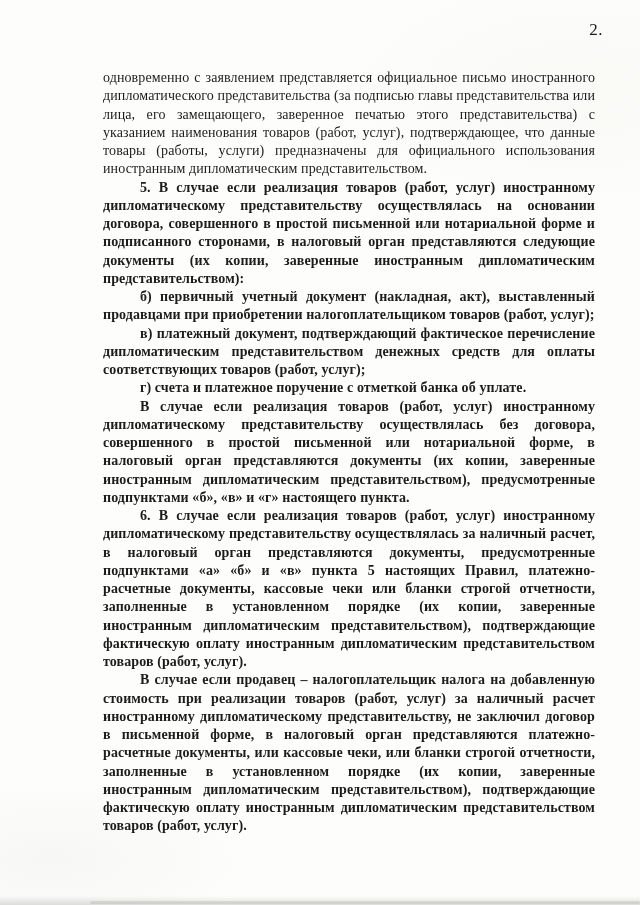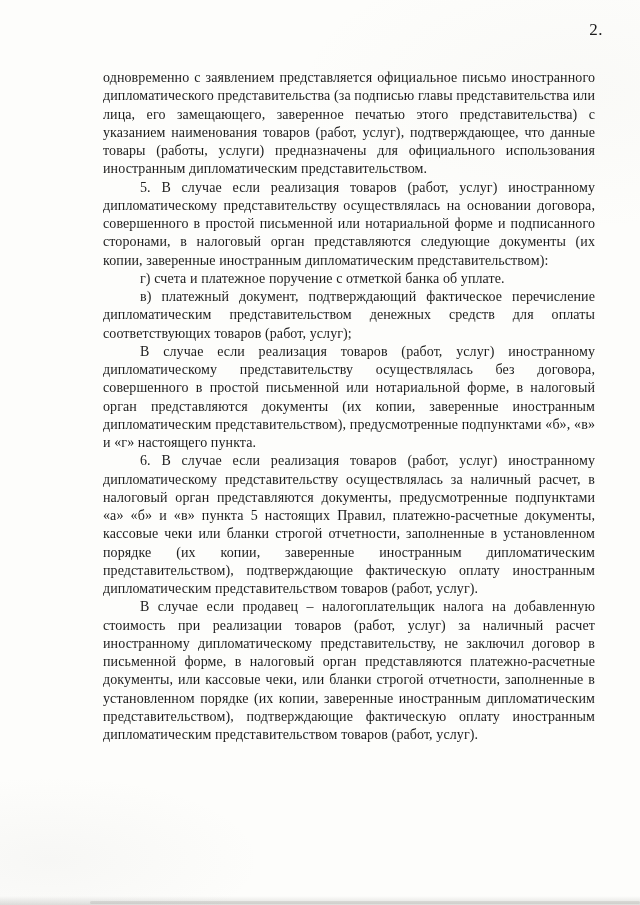--- a/index.html
+++ b/index.html
@@ -43,20 +43,21 @@
     text-align: justify;
     letter-spacing: 0.1px;
     margin-top: 8px;
   }
   .text-block p {
     margin: 0;
     padding: 0;
   }
   .text-block p.indent {
     text-indent: 37px;
+    font-weight: bold;
   }
   .scan-artifact-bottom {
     position: absolute;
     left: 0;
     right: 0;
     bottom: 0;
     height: 9px;
     background: linear-gradient(to top, rgba(110,110,105,0.22), rgba(110,110,105,0.0));
     pointer-events: none;
   }
@@ -73,21 +74,22 @@
 </style>
 </head>
 <body>
 
 <div class="page">
   <div class="page-number">2.</div>
 
   <div class="text-block" id="paragraphs">
       <p>одновременно с заявлением представляется официальное письмо иностранного дипломатического представительства (за подписью главы представительства или лица, его замещающего, заверенное печатью этого представительства) с указанием наименования товаров (работ, услуг), подтверждающее, что данные товары (работы, услуги) предназначены для официального использования иностранным дипломатическим представительством.</p>
       <p class="indent">5. В случае если реализация товаров (работ, услуг) иностранному дипломатическому представительству осуществлялась на основании договора, совершенного в простой письменной или нотариальной форме и подписанного сторонами, в налоговый орган представляются следующие документы (их копии, заверенные иностранным дипломатическим представительством):</p>
+      <p class="indent">б) первичный учетный документ (накладная, акт), выставленный продавцами при приобретении налогоплательщиком товаров (работ, услуг);</p>
+      <p class="indent">в) платежный документ, подтверждающий фактическое перечисление дипломатическим представительством денежных средств для оплаты соответствующих товаров (работ, услуг);</p>
       <p class="indent">г) счета и платежное поручение с отметкой банка об уплате.</p>
-      <p class="indent">в) платежный документ, подтверждающий фактическое перечисление дипломатическим представительством денежных средств для оплаты соответствующих товаров (работ, услуг);</p>
       <p class="indent">В случае если реализация товаров (работ, услуг) иностранному дипломатическому представительству осуществлялась без договора, совершенного в простой письменной или нотариальной форме, в налоговый орган представляются документы (их копии, заверенные иностранным дипломатическим представительством), предусмотренные подпунктами «б», «в» и «г» настоящего пункта.</p>
       <p class="indent">6. В случае если реализация товаров (работ, услуг) иностранному дипломатическому представительству осуществлялась за наличный расчет, в налоговый орган представляются документы, предусмотренные подпунктами «а» «б» и «в» пункта 5 настоящих Правил, платежно-расчетные документы, кассовые чеки или бланки строгой отчетности, заполненные в установленном порядке (их копии, заверенные иностранным дипломатическим представительством), подтверждающие фактическую оплату иностранным дипломатическим представительством товаров (работ, услуг).</p>
       <p class="indent">В случае если продавец – налогоплательщик налога на добавленную стоимость при реализации товаров (работ, услуг) за наличный расчет иностранному дипломатическому представительству, не заключил договор в письменной форме, в налоговый орган представляются платежно-расчетные документы, или кассовые чеки, или бланки строгой отчетности, заполненные в установленном порядке (их копии, заверенные иностранным дипломатическим представительством), подтверждающие фактическую оплату иностранным дипломатическим представительством товаров (работ, услуг).</p>
     </div>
 
   <div class="scan-artifact-bottom"></div>
 </div>
 
 </body></html>

